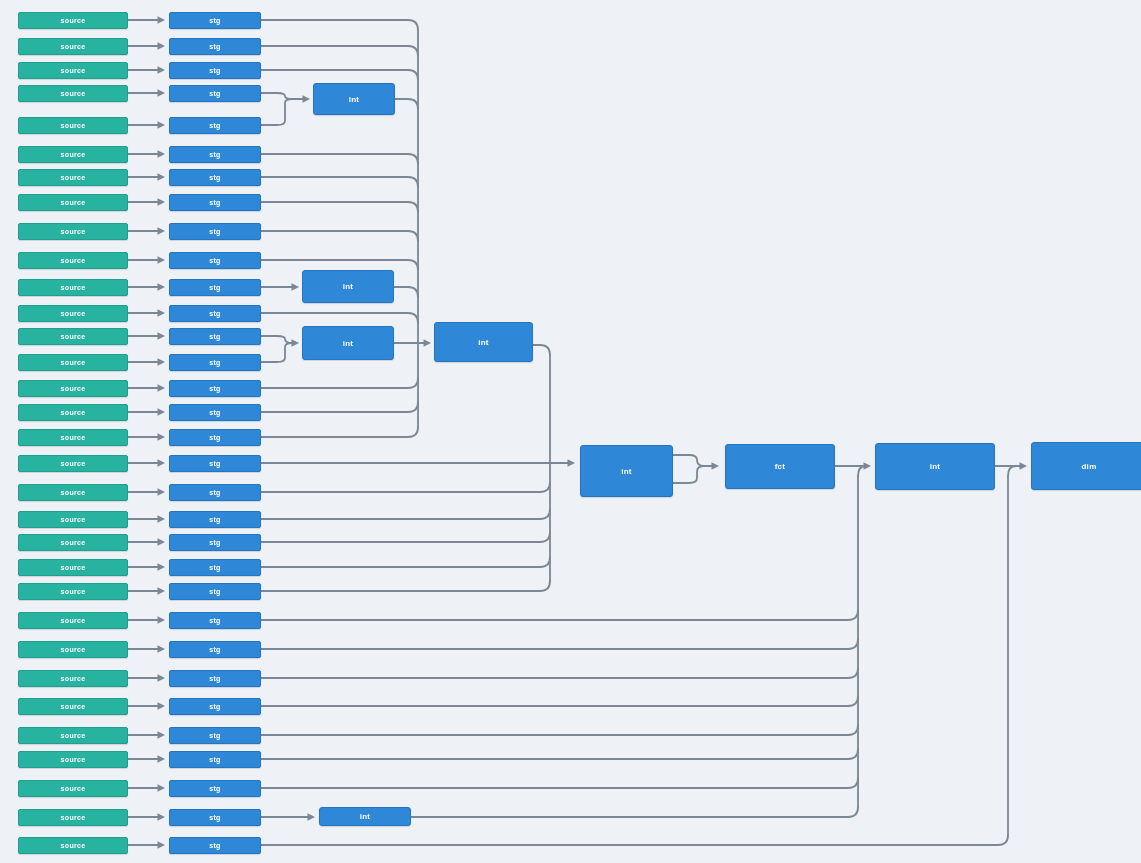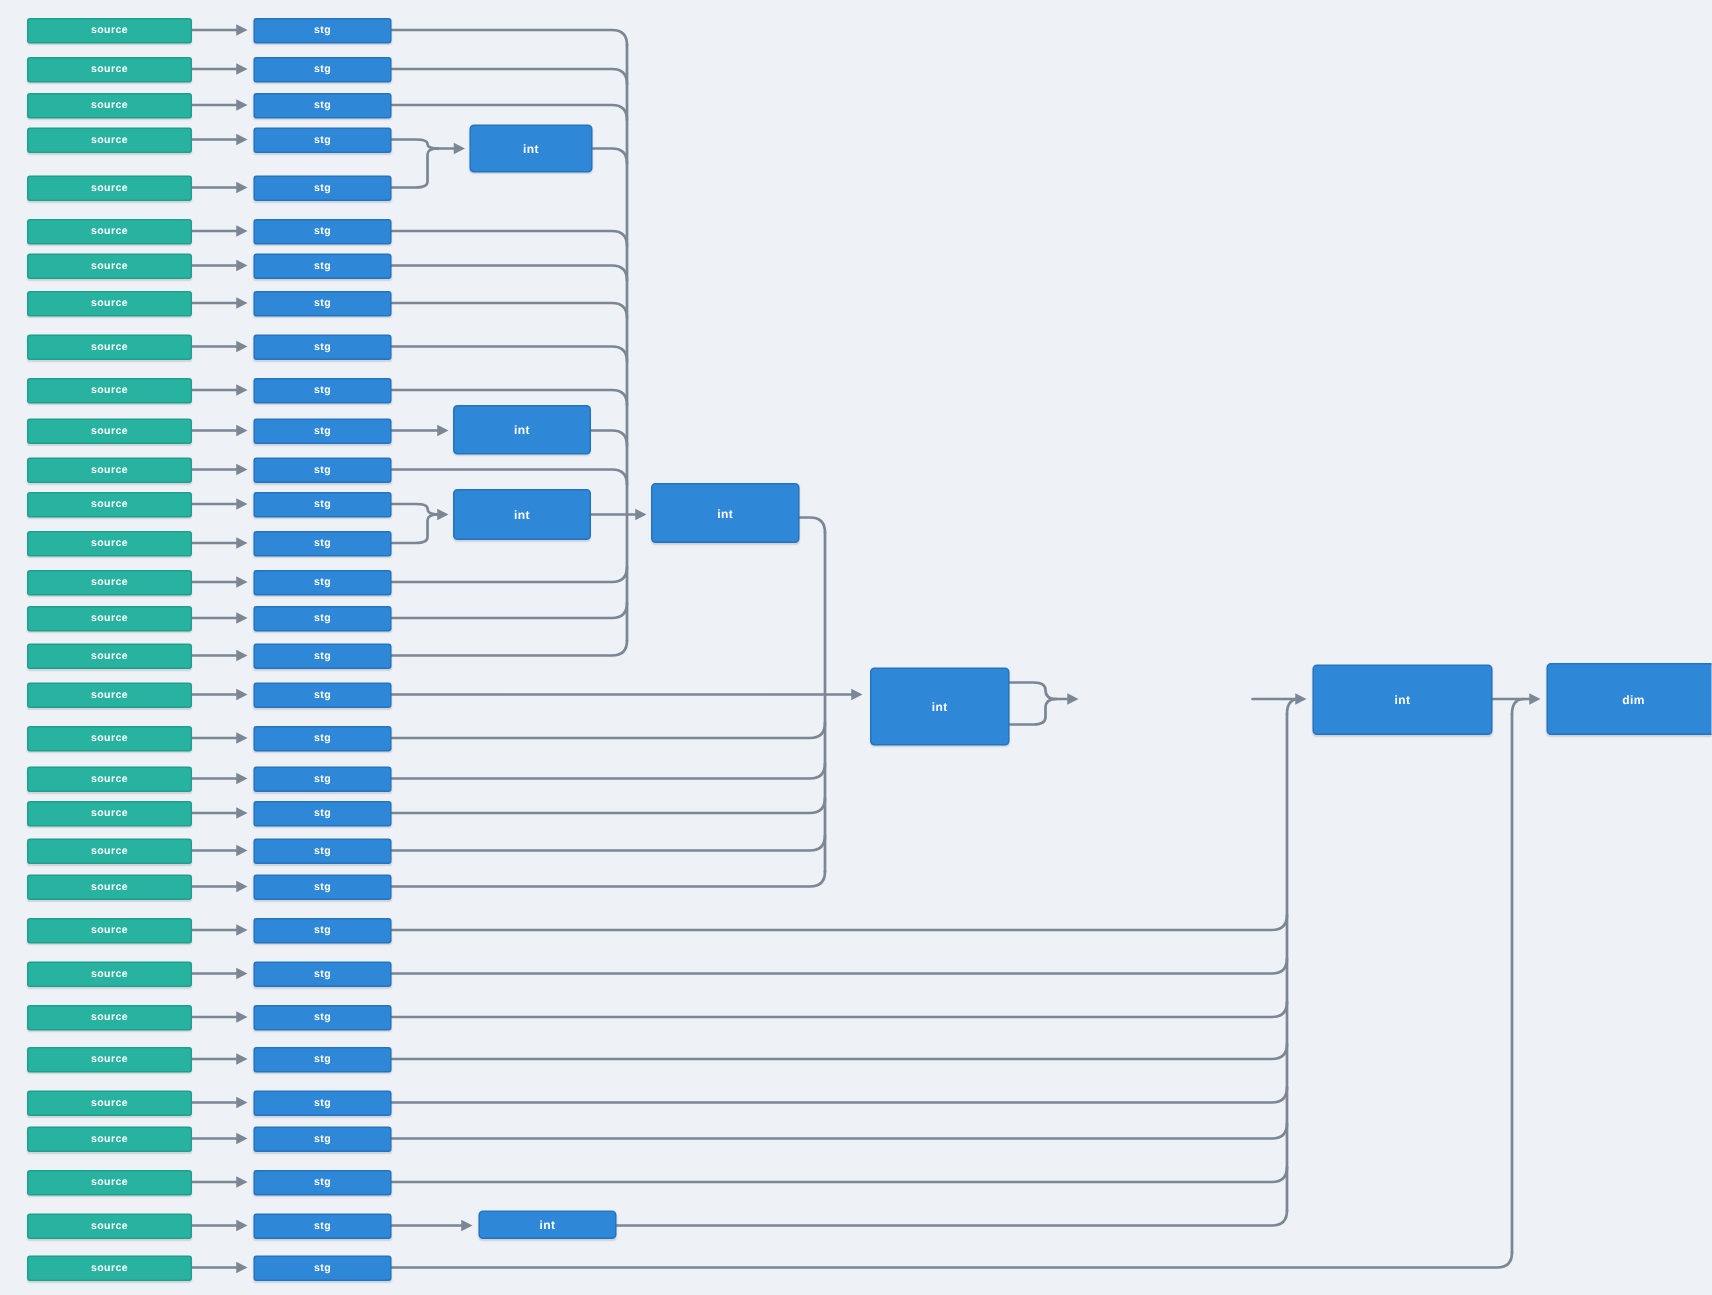--- a/index.html
+++ b/index.html
@@ -385,20 +385,23 @@
       </div>
       <div class="node big model" style="left: 302px; top: 326px; width: 92px; height: 34px; color: rgb(255, 255, 255);">
         <span>int</span>
       </div>
       <div class="node big model" style="left: 434px; top: 322px; width: 99px; height: 40px; color: rgb(255, 255, 255);">
         <span>int</span>
       </div>
       <div class="node big model" style="left: 580px; top: 445px; width: 93px; height: 52px; color: rgb(255, 255, 255);">
         <span>int</span>
       </div>
+      <div class="node big model" style="left: 725px; top: 444px; width: 110px; height: 45px; color: rgb(255, 255, 255);">
+        <span>fct</span>
+      </div>
       <div class="node big model" style="left: 875px; top: 443px; width: 120px; height: 47px; color: rgb(255, 255, 255);">
         <span>int</span>
       </div>
       <div class="node big model" style="left: 1031px; top: 442px; width: 116px; height: 48px; color: rgb(255, 255, 255);">
         <span>dim</span>
       </div>
       <div class="node big model" style="left: 319px; top: 807px; width: 92px; height: 19px; color: rgb(255, 255, 255);">
         <span>int</span>
       </div>
     </div>

